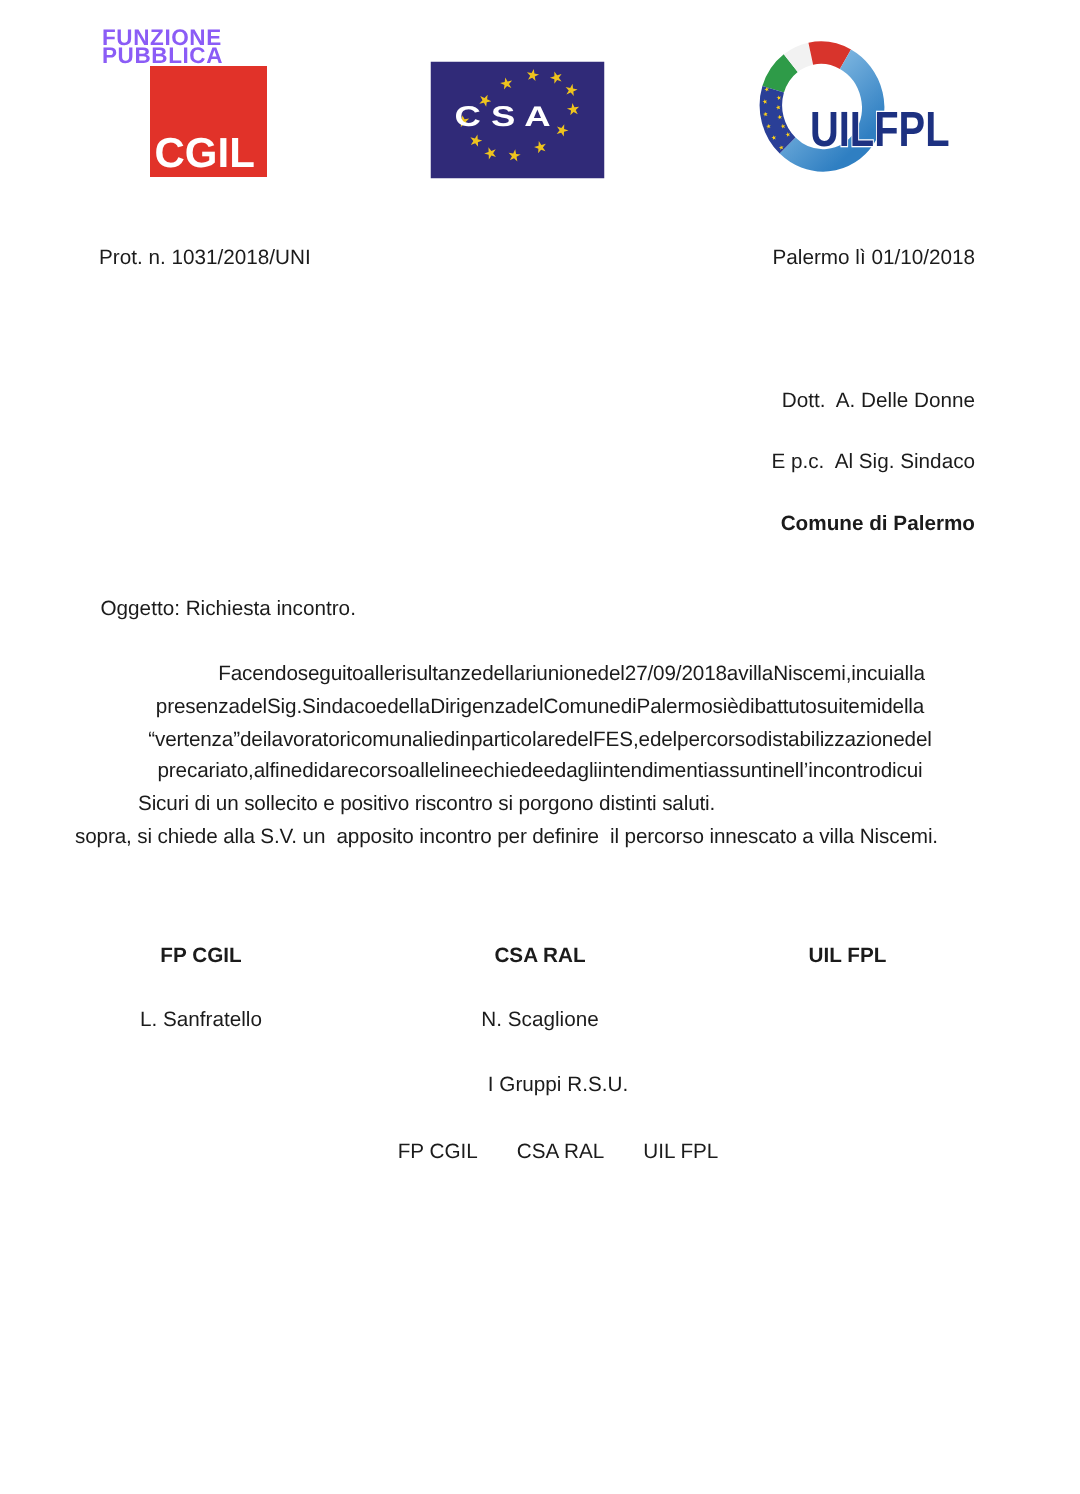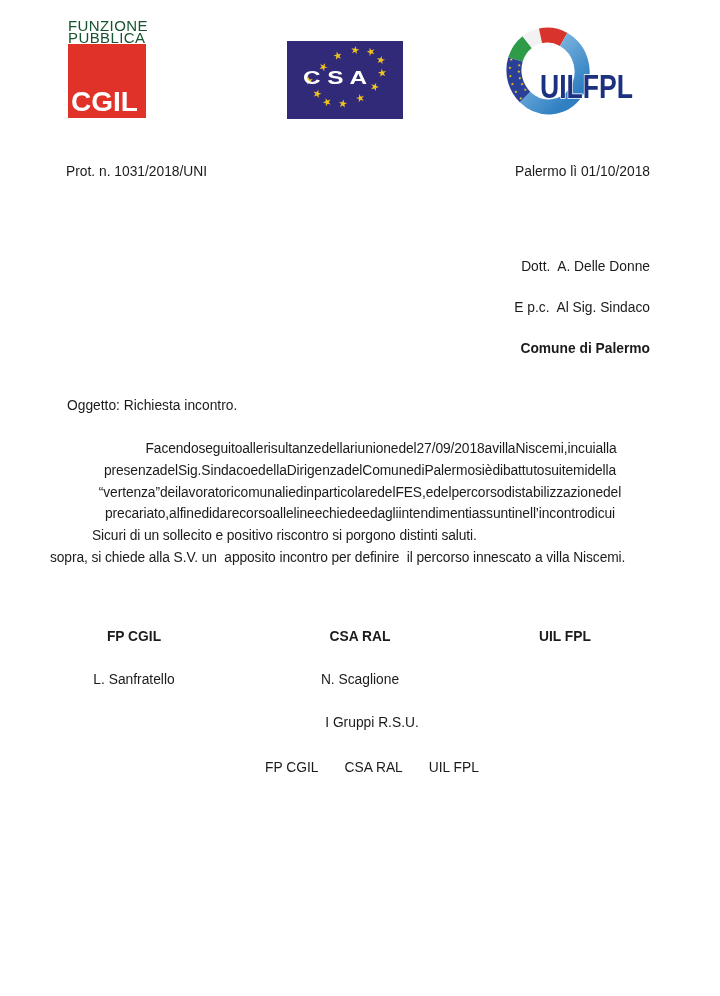--- a/index.html
+++ b/index.html
@@ -2,22 +2,22 @@
 <html><head>
 <meta charset="utf-8">
 <style>
   html,body{margin:0;padding:0;background:#fff;}
   .page{
     position:relative;width:720px;height:996px;background:#ffffff;
     font-family:"Liberation Sans",sans-serif;color:#1b1b1b;overflow:hidden;
   }
   
   .logo-cgil{position:absolute;left:68px;top:20px;width:78px;}
-  .cgil-top{font-weight:400;font-size:15px;line-height:11.5px;letter-spacing:.4px;color:#14532d;}
-  .cgil-box{position:relative;width:78px;height:74px;margin-top:1px;}
+  .cgil-top{font-weight:700;font-size:15px;line-height:11.5px;letter-spacing:.4px;color:#8b5cf6;}
+  .cgil-box{position:relative;width:78px;height:74px;margin-top:1px;margin-left:32px;}
   .cgil-acronym{
     position:absolute;left:3px;bottom:2px;color:#fff;font-weight:800;
     font-size:28px;letter-spacing:0;line-height:1;
   }
   
   .logo-csa{position:absolute;left:287px;top:41px;width:116px;height:78px;}
   .logo-uilfpl{position:absolute;left:503px;top:25px;width:150px;height:92px;}
   
   .prot-row{position:absolute;top:164px;left:0;width:720px;font-size:13.8px;}
   .prot-no{position:absolute;left:66px;white-space:pre;}

